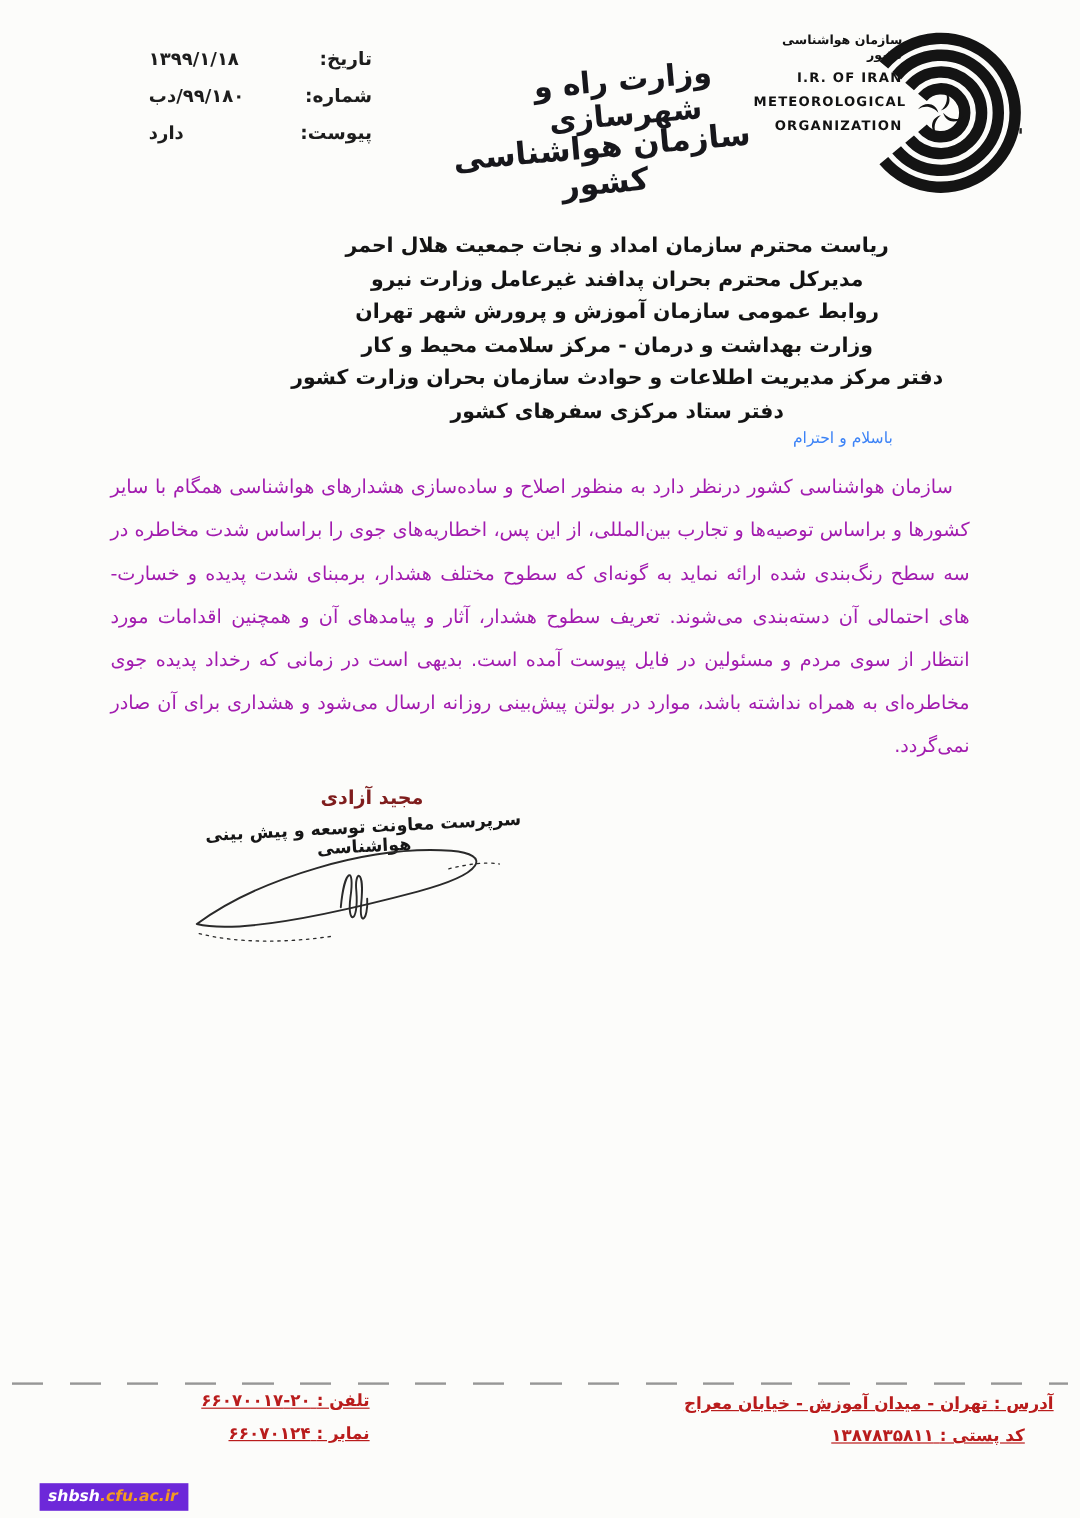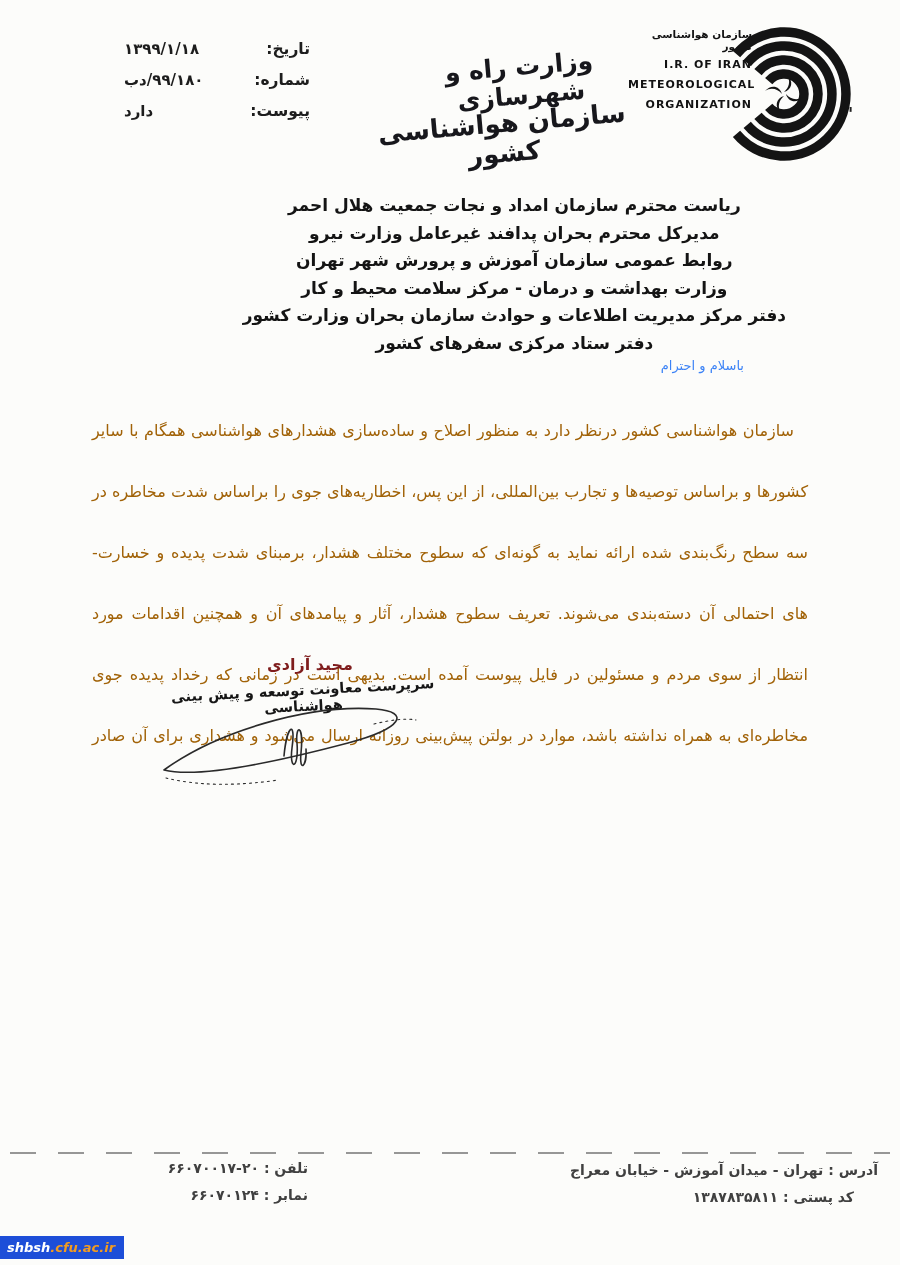--- a/index.html
+++ b/index.html
@@ -32,41 +32,41 @@
   
   .recipients { position:absolute; top:170px; right:114px; direction:rtl; text-align:center;margin-top:22px; }
   .recipient-line { font-weight:bold; font-size:17px; line-height:27.5px; color:#141414; white-space:nowrap; }
 
   
   .salutation { position:absolute; top:358px; right:156px; direction:rtl; font-size:13px; color:#3b82f6; }
 
   
   .body-text { position:absolute; top:388px; left:92px; width:716px; direction:rtl; }
   .body-line {
-    height:36px; line-height:36px; font-size:16px; color:#a16207;
-    text-align:justify; text-align-last:justify; white-space:nowrap; overflow:visible;margin-top:25px;
+    height:36px; line-height:36px; font-size:16px; color:#a21caf;
+    text-align:justify; text-align-last:justify; white-space:nowrap; overflow:visible;
   }
   .body-line.first { padding-right:14px; }
   .body-line.last { text-align-last:right; }
 
   
   .sig-name  { position:absolute; top:655px; left:225px; width:170px; text-align:center;
                direction:rtl; font-weight:bold; font-size:16px; color:#7f1d1d; }
   .sig-title { position:absolute; top:682px; left:146px; width:314px; text-align:center;
                direction:rtl; font-weight:bold; font-size:14.5px; color:#161616; transform:rotate(-3deg); }
   .sig-mark  { position:absolute; top:696px; left:158px; }
 
   
   .footer-sep {
     position:absolute; top:1152px; left:10px; right:10px; height:2px; opacity:.7;
     background:repeating-linear-gradient(90deg,#6b6b6b 0 26px, transparent 26px 48px);
   }
   .footer-left  { position:absolute; top:1160px; right:592px; direction:rtl; text-align:right; }
   .footer-right { position:absolute; top:1162px; right:22px;  direction:rtl; text-align:right; }
-  .footer-row { font-weight:bold; font-size:14px; color:#404040; margin-bottom:11px; white-space:nowrap; }
+  .footer-row { font-weight:bold; font-size:14px; color:#b91c1c; margin-bottom:11px; white-space:nowrap;text-decoration:underline; }
   .footer-row.inset { padding-left:0; padding-right:24px; }
 
   
   .watermark {
     position:absolute; top:1236px; left:0; height:23px; padding:0 9px 0 7px;
     display:flex; align-items:center; font-size:13px; font-weight:bold; font-style:italic;
   }
   .wm-prefix { color:#ffffff; }
   .wm-suffix { }
 </style>
@@ -128,20 +128,21 @@
 
   <div class="salutation">باسلام و احترام</div>
 
   <div class="body-text">
     <div class="body-line first">سازمان هواشناسی کشور درنظر دارد به منظور اصلاح و ساده‌سازی هشدارهای هواشناسی همگام با سایر</div>
     <div class="body-line">کشورها و براساس توصیه‌ها و تجارب بین‌المللی، از این پس، اخطاریه‌های جوی را براساس شدت مخاطره در</div>
     <div class="body-line">سه سطح رنگ‌بندی شده ارائه نماید به گونه‌ای که سطوح مختلف هشدار، برمبنای شدت پدیده و خسارت-</div>
     <div class="body-line">های احتمالی آن دسته‌بندی می‌شوند. تعریف سطوح هشدار، آثار و پیامدهای آن و همچنین اقدامات مورد</div>
     <div class="body-line">انتظار از سوی مردم و مسئولین در فایل پیوست آمده است. بدیهی است در زمانی که رخداد پدیده جوی</div>
     <div class="body-line">مخاطره‌ای به همراه نداشته باشد، موارد در بولتن پیش‌بینی روزانه ارسال می‌شود و هشداری برای آن صادر</div>
+    <div class="body-line last">نمی‌گردد.</div>
   </div>
 
   <div class="sig-name">مجید آزادی</div>
   <div class="sig-title">سرپرست معاونت توسعه و پیش بینی هواشناسی</div>
   <svg class="sig-mark" width="265" height="100" viewBox="0 0 265 100">
     <g fill="none" stroke="#2a2a2a" stroke-width="1.6" stroke-linecap="round">
       <path d="M6,74 C58,36 150,8 218,13 C252,16 246,32 190,47 C122,65 42,83 6,74"></path>
       <path d="M126,60 C129,28 138,24 134,52 C131,75 141,74 139,47 C137,29 146,27 143,57 C141,77 149,71 148,53"></path>
       <path d="M8,82 C40,90 80,90 120,84" stroke-width="1.1" stroke-dasharray="2,4"></path>
       <path d="M216,28 C232,24 248,22 258,24" stroke-width="1.1" stroke-dasharray="2,4"></path>
@@ -165,18 +166,18 @@
     <div class="footer-row">
       <span>آدرس :</span>
       <span>تهران - میدان آموزش - خیابان معراج</span>
     </div>
     <div class="footer-row inset">
       <span>کد پستی :</span>
       <span>۱۳۸۷۸۳۵۸۱۱</span>
     </div>
   </div>
 
-  <div class="watermark" style="background: #1d4ed8;">
+  <div class="watermark" style="background: #6d28d9; margin-left: 33px;">
     <span class="wm-prefix">shbsh</span>
       <span class="wm-suffix" style="color: rgb(243, 156, 31);">.cfu.ac.ir</span>
   </div>
 
 </div>
 
 </body></html>

